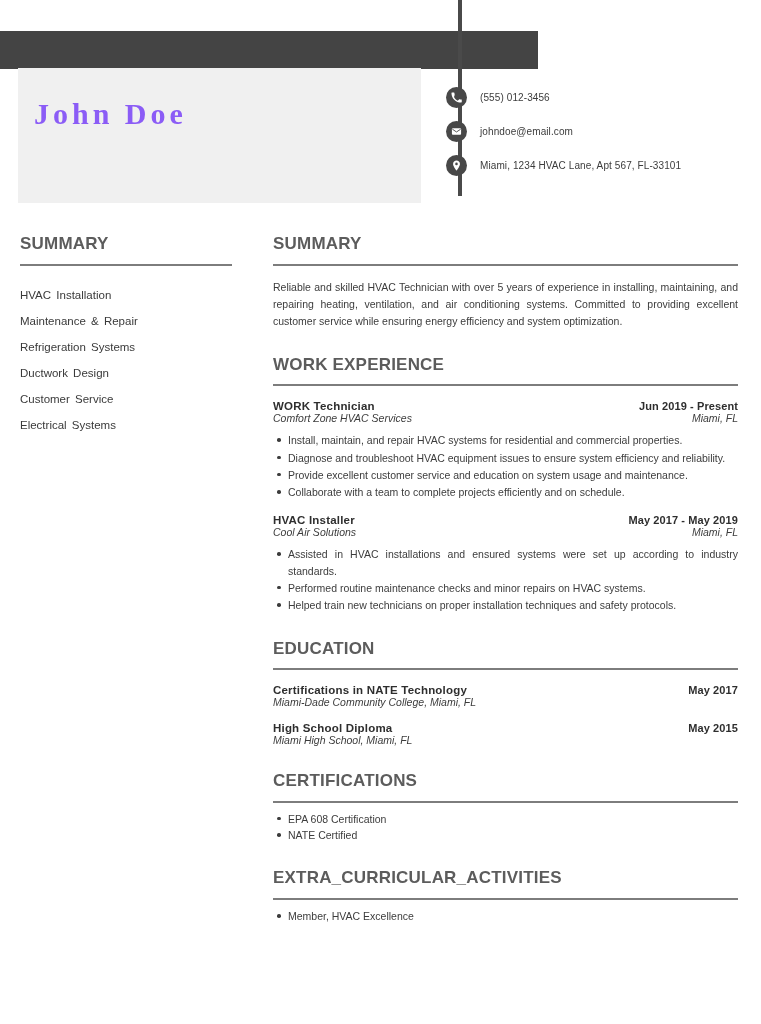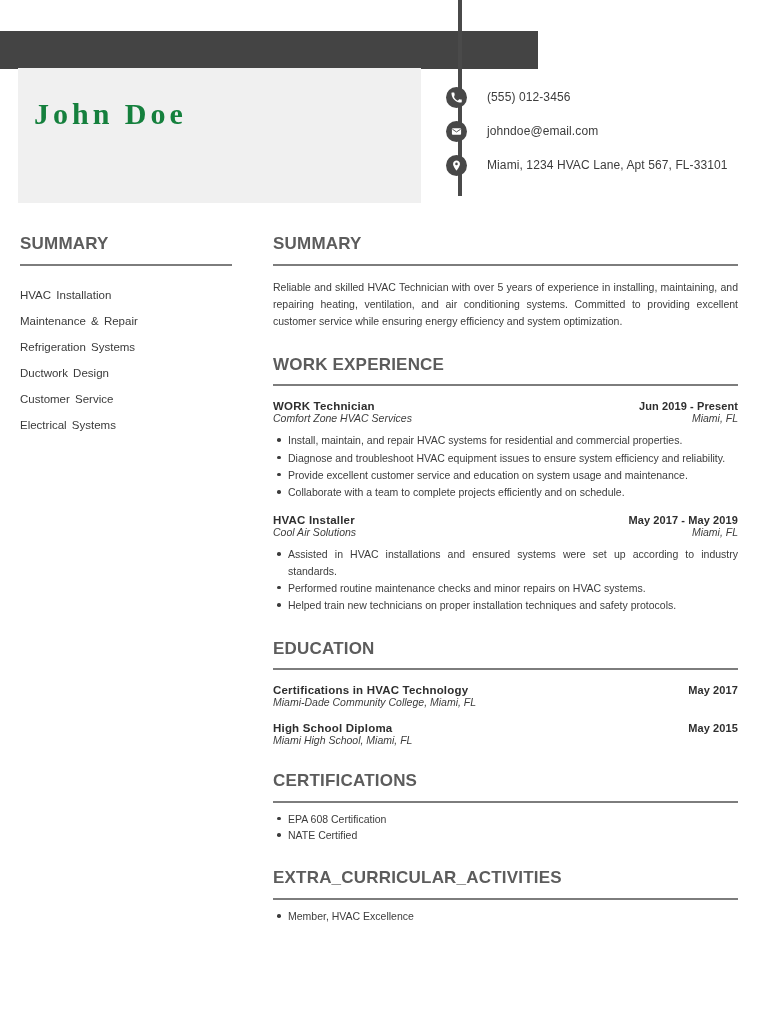--- a/index.html
+++ b/index.html
@@ -47,21 +47,21 @@
     background: #f0f0f0;
   }
   .name-text {
     position: absolute;
     left: 34px;
     top: 97px;
     font-family: "Liberation Serif", serif;
     font-size: 30px;
     font-weight: bold;
     letter-spacing: 4px;
-    color: #15803d;
+    color: #8b5cf6;
     white-space: nowrap;
   }
 
   .contacts {
     position: absolute;
     left: 446px;
     top: 80px;
     width: 310px;
   }
   .contact-row {
@@ -77,22 +77,22 @@
     height: 21px;
     border-radius: 50%;
     background: #484848;
     display: flex;
     align-items: center;
     justify-content: center;
     flex: 0 0 auto;
   }
   .contact-icon svg { display: block; }
   .contact-text {
-    margin-left: 20px;
-    font-size: 12px;
+    margin-left: 13px;
+    font-size: 10px;
     color: #3c3c3c;
     white-space: nowrap;
     letter-spacing: 0.1px;
   }
 
   
   .columns {
     position: absolute;
     left: 0;
     top: 235px;
@@ -308,21 +308,21 @@
         </ul>
       </div>
     </div>
 
     <div class="block">
       <div class="sec-title">EDUCATION</div>
       <div class="sec-rule"></div>
 
       <div class="entry">
         <div class="entry-row">
-          <span class="entry-title">Certifications in HVAC Technology</span>
+          <span class="entry-title">Certifications in NATE Technology</span>
           <span class="entry-date">May 2017</span>
         </div>
         <div class="entry-sub">Miami-Dade Community College, Miami, FL</div>
       </div>
 
       <div class="entry">
         <div class="entry-row">
           <span class="entry-title">High School Diploma</span>
           <span class="entry-date">May 2015</span>
         </div>

